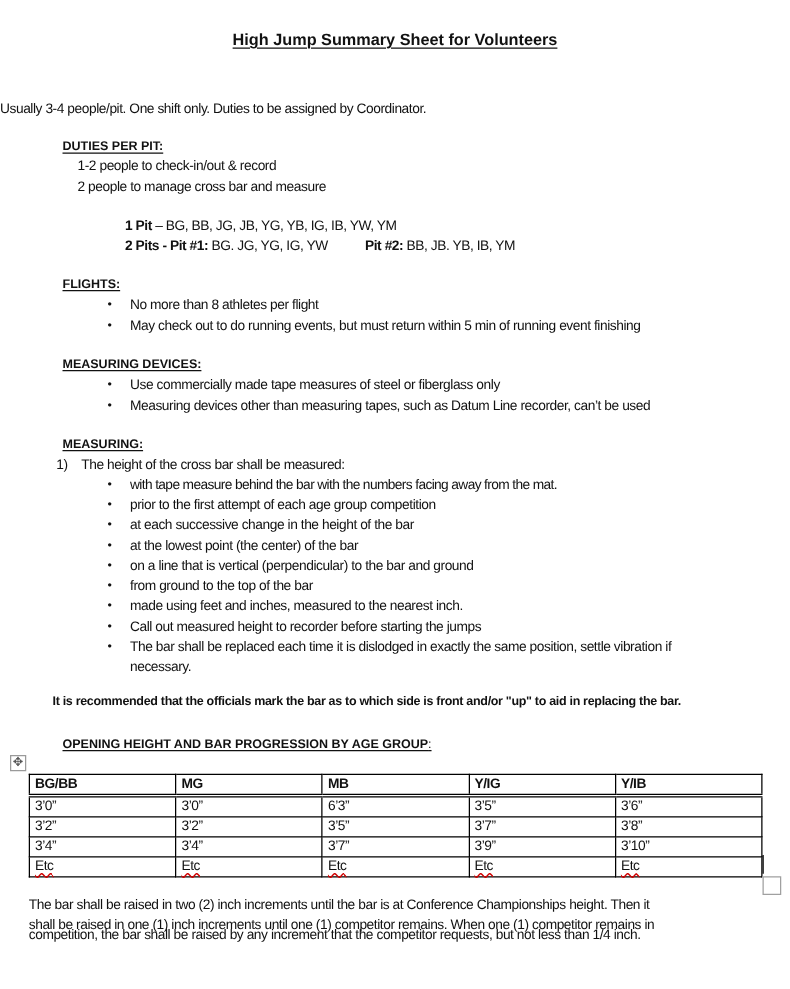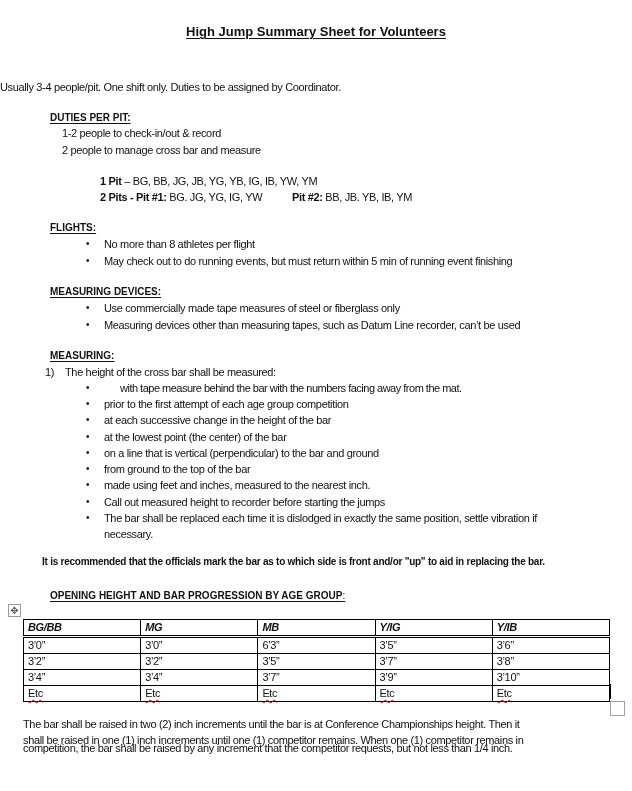--- a/index.html
+++ b/index.html
@@ -14,39 +14,39 @@
     font-weight: bold; font-size: 13px; letter-spacing: 0;
   }
   .title span { text-decoration: underline; text-underline-offset: 2px; text-decoration-thickness: 1px; }
   .subtitle { left: 0; width: 632px; top: 79px; text-align: left; }
   .heading { left: 23px; font-weight: bold; font-size: 10px; letter-spacing: 0; text-decoration: underline; text-underline-offset: 2px; padding-left: 27px; }
   .duty { left: 62px; }
   .pit-line { left: 100px; }
   .b { font-weight: bold; }
   .bullet { left: 86px; font-size: 10px; }
   .btext { left: 104px; }
-  .narrow { letter-spacing: -0.5px; margin-left: 16px; }
+  .narrow { letter-spacing: -0.5px; }
   .step-num { left: 45px; }
   .step-text { left: 65px; text-align: center; }
   .recommend { left: 42px; top: 554px; font-weight: bold; font-size: 10px; letter-spacing: -0.25px; }
   .colon { font-weight: normal; }
   .move-handle {
     position: absolute; left: 8px; top: 604px; width: 11px; height: 11px;
     border: 1px solid #9a9a9a; font-size: 10px; line-height: 11px; text-align: center;
     color: #555; letter-spacing: 0; background: #fff;
   }
   table.prog {
     position: absolute; left: 23px; top: 619px; width: 587px;
     border-collapse: collapse; table-layout: fixed;
   }
   table.prog td {
     border: 1px solid #000; height: 15px; padding: 0 0 0 4px;
     line-height: 15px; font-size: 11px; white-space: nowrap; vertical-align: middle;
   }
-  table.prog tr.head td { font-weight: bold; border-bottom: 3px double #000; height: 14px; font-style: italic; }
+  table.prog tr.head td { font-weight: bold; border-bottom: 3px double #000; height: 14px; }
   .spell { text-decoration: underline wavy #d00000; text-decoration-thickness: 1px; text-underline-offset: 2px; }
   .text-cursor { position: absolute; left: 610px; top: 684px; width: 1px; height: 15px; background: #000; }
   .resize-handle { position: absolute; left: 610px; top: 701px; width: 13px; height: 13px; border: 1px solid #a0a0a0; background: #fff; }
   .closing { left: 23px; }
 </style>
 </head>
 <body>
 
 <div class="abs title"><span>High Jump Summary Sheet for Volunteers</span></div>
 <div class="abs subtitle">Usually 3-4 people/pit. One shift only. Duties to be assigned by Coordinator.</div>

